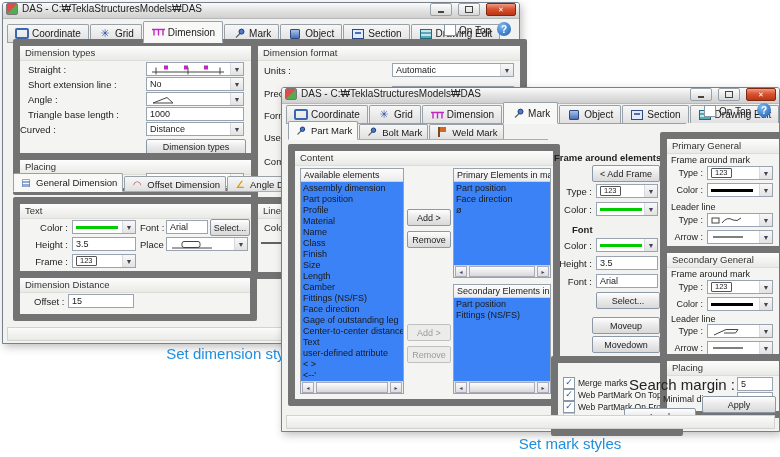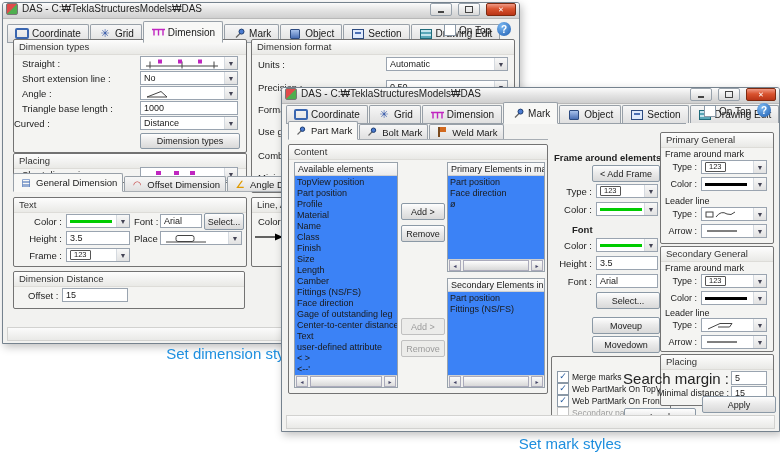--- a/index.html
+++ b/index.html
@@ -27,21 +27,21 @@
   .subtabbar{position:absolute;display:flex;align-items:flex-end;height:16px;border-bottom:1px solid #a8aeb4}
   .subtabbar .tab{font-size:9.5px;height:12px;padding:1px 5px}
   .subtabbar .tab.active{height:15px}
   .ontop{position:absolute;display:flex;align-items:center;gap:3px;font-size:10px}
   .cb{width:10px;height:10px;border:1px solid #8a98a6;background:#fff;font-size:9px;line-height:9px;
        text-align:center;color:#2a5d9e;font-weight:bold}
   .cb[data-checked="true"]::after{content:"✓"}
   .help{width:14px;height:14px;border-radius:50%;color:#fff;font-weight:bold;font-size:10px;
        display:flex;align-items:center;justify-content:center;
        background:radial-gradient(circle at 35% 30%,#7cb9f2,#1c5cb0)}
-  .grp{position:absolute;border:1px solid #737373;border-radius:2px;background:#f4f4f2}
+  .grp{position:absolute;border:7px solid #737373;border-radius:2px;background:#f4f4f2}
   .grp-h{height:12px;background:linear-gradient(#fdfdfd,#e9e9e6);border-bottom:1px solid #dddcd8;
        border-radius:2px 2px 0 0;font-size:9.5px;padding:1px 5px;color:#333;white-space:nowrap;overflow:hidden}
   .frow{position:absolute;display:flex;align-items:center;height:14px;white-space:nowrap}
   .lbl{font-size:9.5px;color:#222;white-space:nowrap}
   .dd{height:14px;background:#fff;border:1px solid #9aa4b0;display:flex;align-items:center;
        padding:0 13px 0 3px;font-size:9px;position:relative;box-sizing:border-box}
   .dd .arr{position:absolute;right:0;top:0;bottom:0;width:12px;display:flex;align-items:center;
        justify-content:center;font-size:7px;color:#445;border-left:1px solid #d5dae0;
        background:linear-gradient(#f8f8f8,#e2e2e2)}
   .inp{height:14px;background:#fff;border:1px solid #9aa4b0;font-size:9px;padding:0 3px;display:flex;
@@ -421,21 +421,21 @@
         </span>
         <span>Weld Mark</span>
       </div>
   </div>
 
   <div class="grp" style="left:6px;top:56px;width:258px;height:248px">
     <div class="grp-h">Content</div>
     <div class="lb" style="left:5px;top:17px;width:104px;height:226px">
       <div class="lb-h">Available elements</div>
       <div class="lb-items">
-          <div class="list-item">TopView position</div>
+          <div class="list-item">Assembly dimension</div>
           <div class="list-item">Part position</div>
           <div class="list-item">Profile</div>
           <div class="list-item">Material</div>
           <div class="list-item">Name</div>
           <div class="list-item">Class</div>
           <div class="list-item">Finish</div>
           <div class="list-item">Size</div>
           <div class="list-item">Length</div>
           <div class="list-item">Camber</div>
           <div class="list-item">Fittings (NS/FS)</div>

